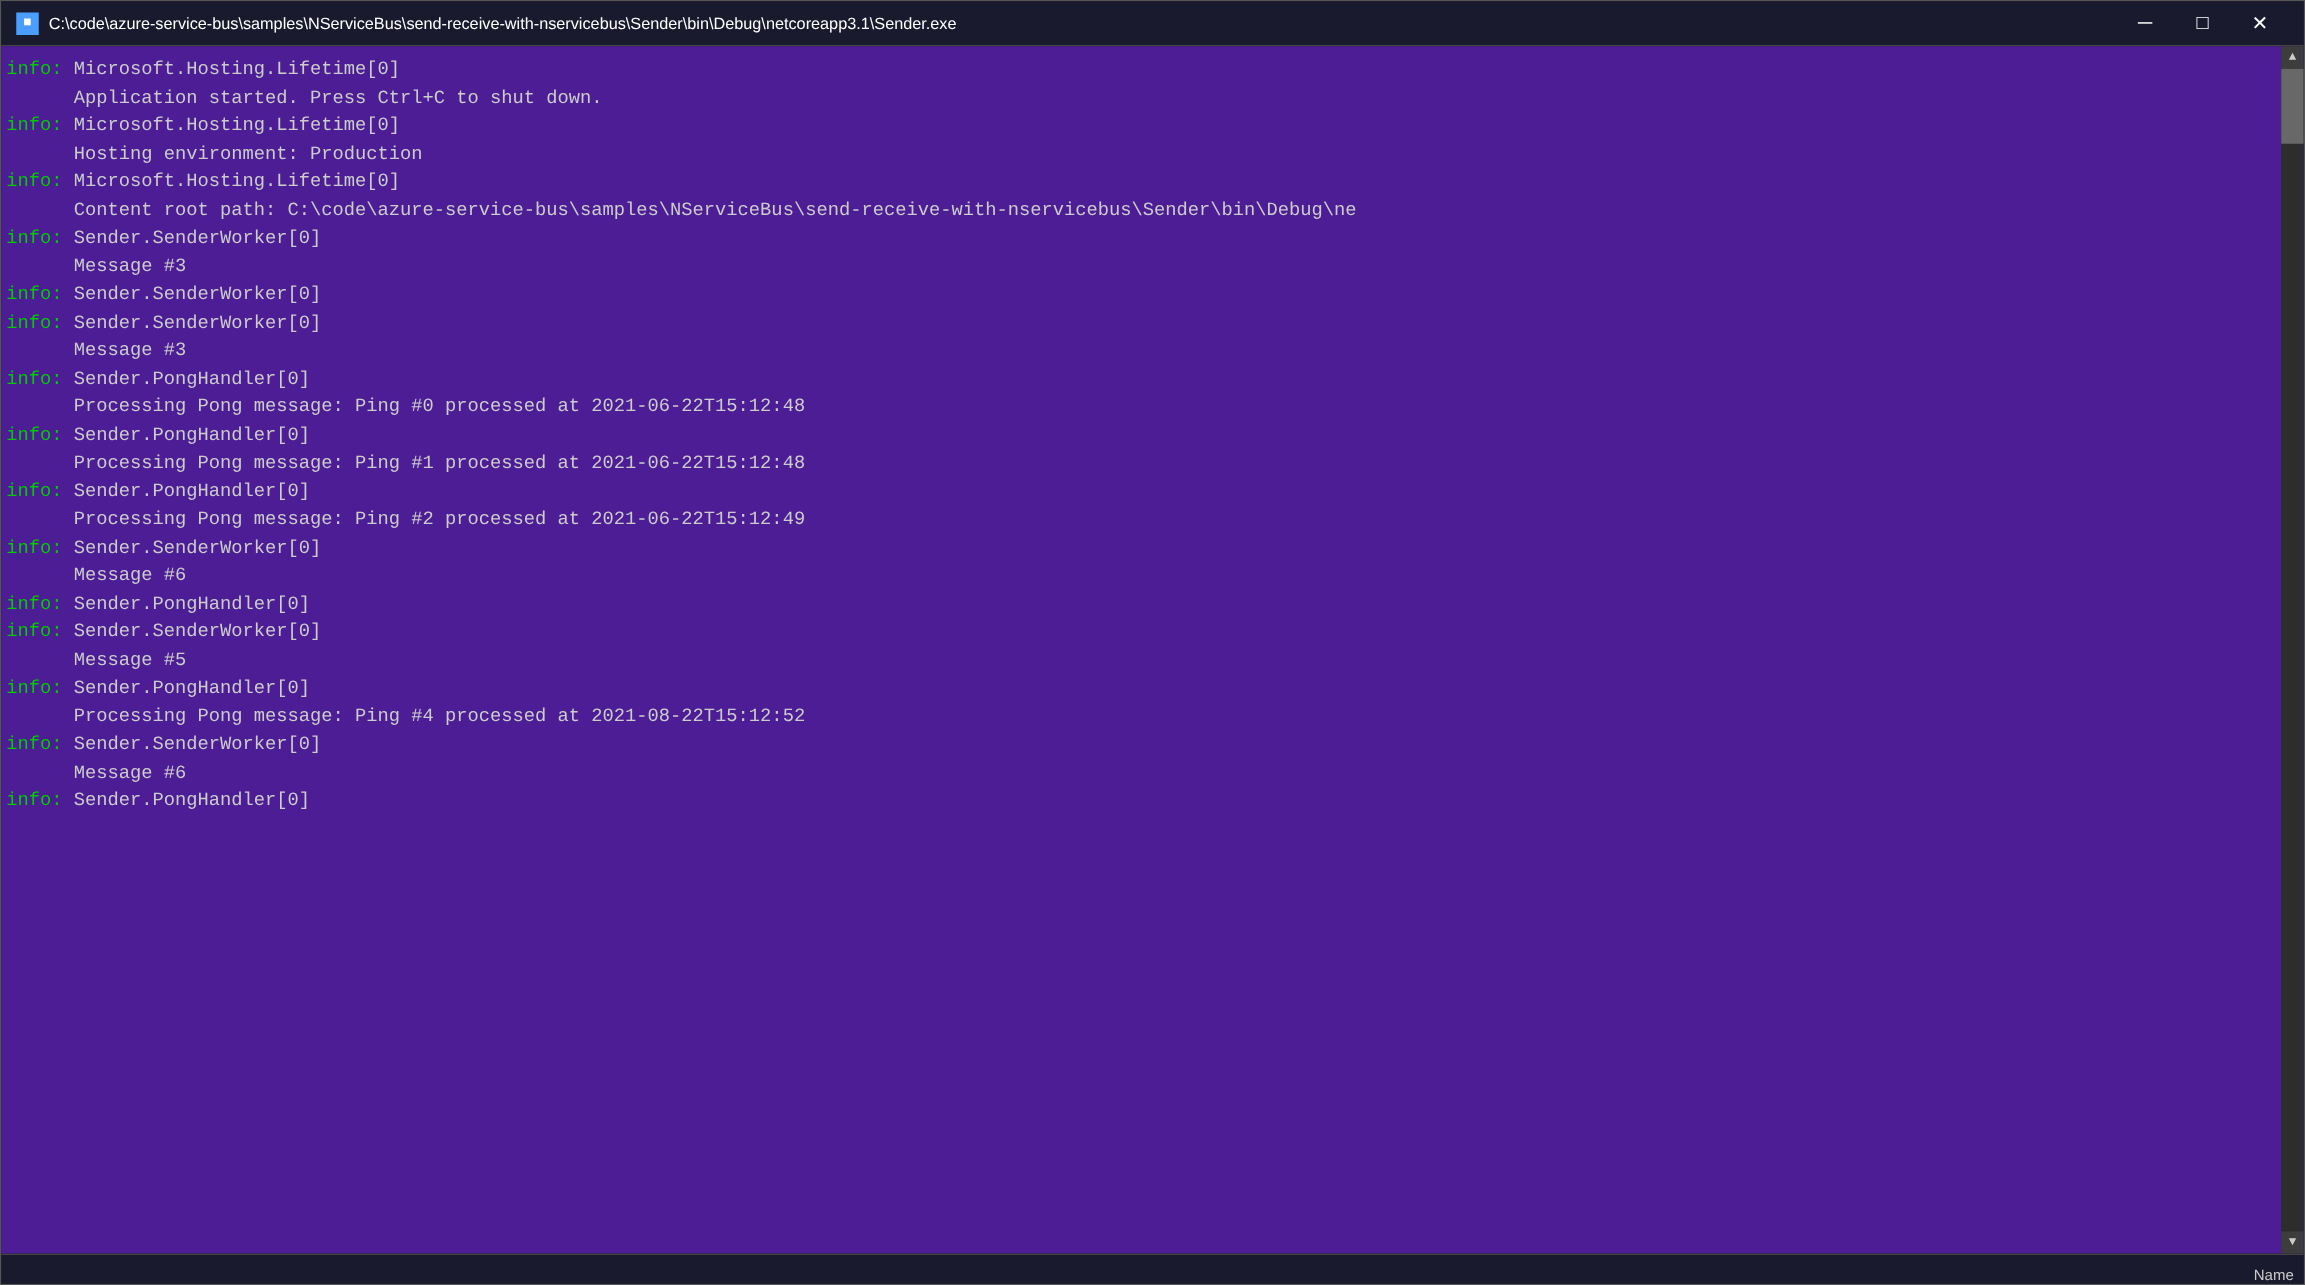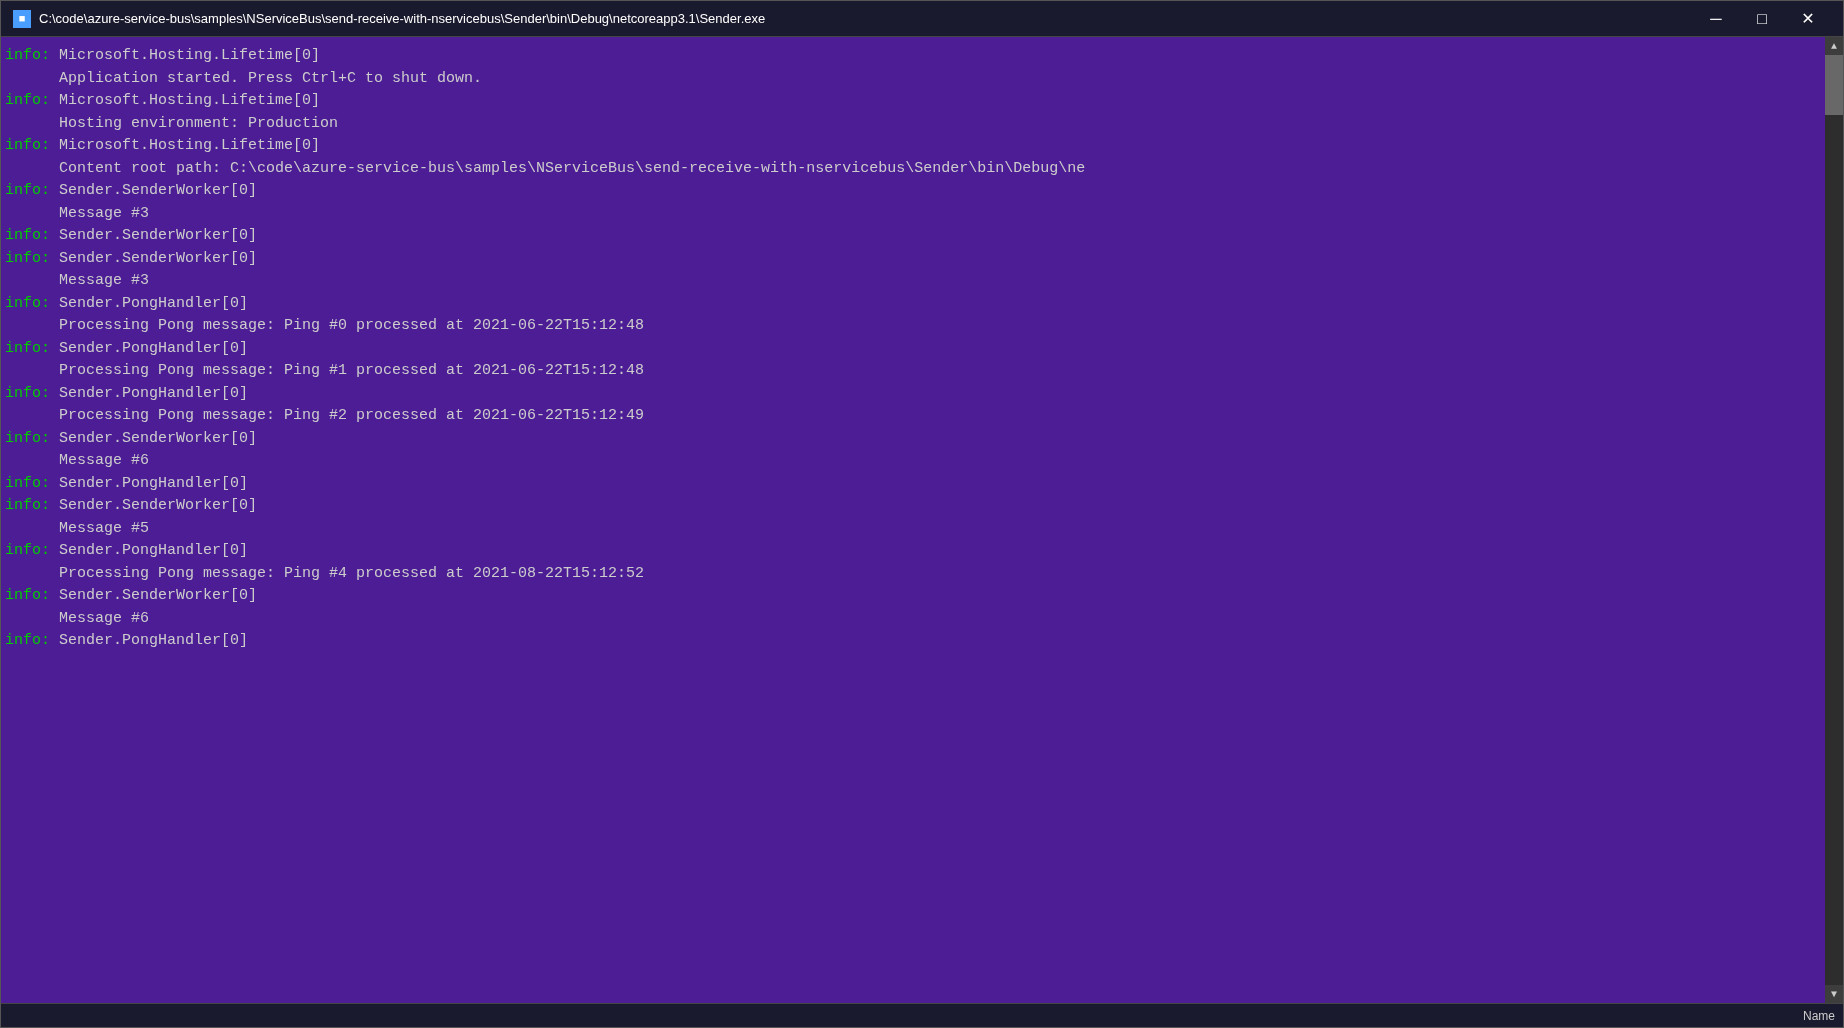--- a/index.html
+++ b/index.html
@@ -151,21 +151,21 @@
     }
 
     .log-text {
       color: #cccccc;
     }
 
     .bottom-bar {
       height: 24px;
       background: #1a1a2e;
       display: flex;
-      align-items: center;
+      align-items: flex-end;
       padding: 0 8px;
       border-top: 1px solid #444;
       flex-shrink: 0;
     }
 
     .bottom-bar-text {
       color: #cccccc;
       font-family: 'Segoe UI', Arial, sans-serif;
       font-size: 12px;
       flex: 1;

